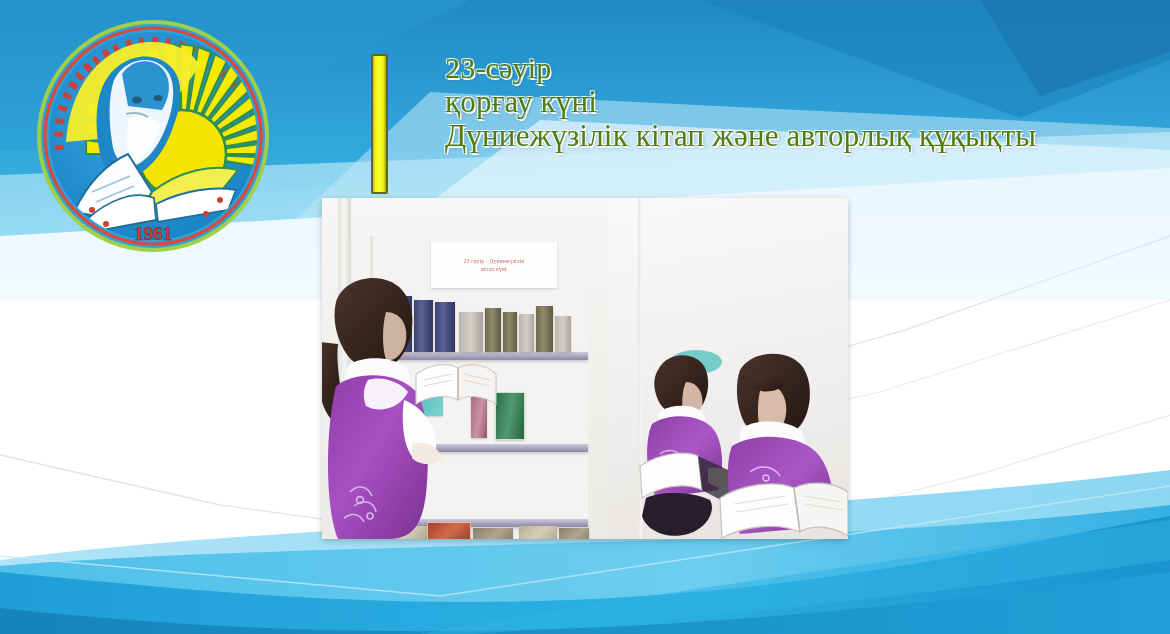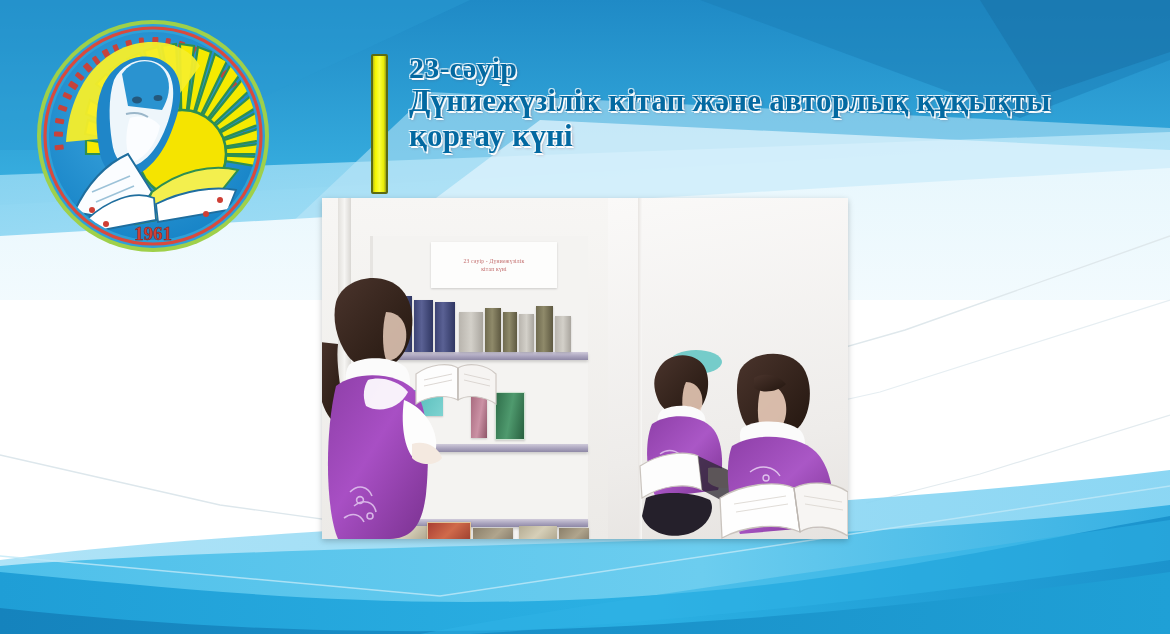--- a/index.html
+++ b/index.html
@@ -45,31 +45,32 @@
     border-radius:2px;
     flex:0 0 auto;
     margin-top:2px;
   }
   .title-lines {
     display:flex; flex-direction:column;
     line-height:1.04;
   }
   .title-line {
     font-family:"Liberation Serif", serif;
-    font-weight:bold;
+    font-weight:normal;
     font-size:31px;
     letter-spacing:0.2px;
-    color:#0369a1;
+    color:#4d7c0f;
     text-shadow:
       1.5px 1.5px 0 rgba(255,255,255,0.95),
       -1px -1px 0 rgba(255,255,255,0.75),
       1px -1px 0 rgba(255,255,255,0.65),
       -1px 1px 0 rgba(255,255,255,0.65),
       2px 2px 3px rgba(120,30,40,0.30);
     white-space:nowrap;
+    margin-left:36px;
   }
   .title-line.l1 { font-size:30px; }
   .title-line.l2 { font-size:31px; margin-top:2px; }
   .title-line.l3 { font-size:31px; margin-top:3px; }
 
   
   .photo-frame {
     position:absolute;
     left:322px; top:198px;
     width:526px; height:341px;
@@ -315,22 +316,22 @@
       </g>
     </g>
 
     <text x="123" y="226" text-anchor="middle" font-family="Liberation Serif, serif" font-size="19" font-weight="bold" fill="#cf3f35" stroke="#7e1f18" stroke-width="0.5">1961</text>
   </svg>
 
   <div class="title-block">
     <div class="accent-bar"></div>
     <div class="title-lines">
       <div class="title-line l1">23-сәуір</div>
+      <div class="title-line l3">қорғау күні</div>
       <div class="title-line l2">Дүниежүзілік кітап және авторлық құқықты</div>
-      <div class="title-line l3">қорғау күні</div>
     </div>
   </div>
 
   <div class="photo-frame">
 
     <div class="panel panel-left">
       <div class="wall-l"></div>
       <div class="door-edge"></div>
 
       <div class="shelf-unit">

